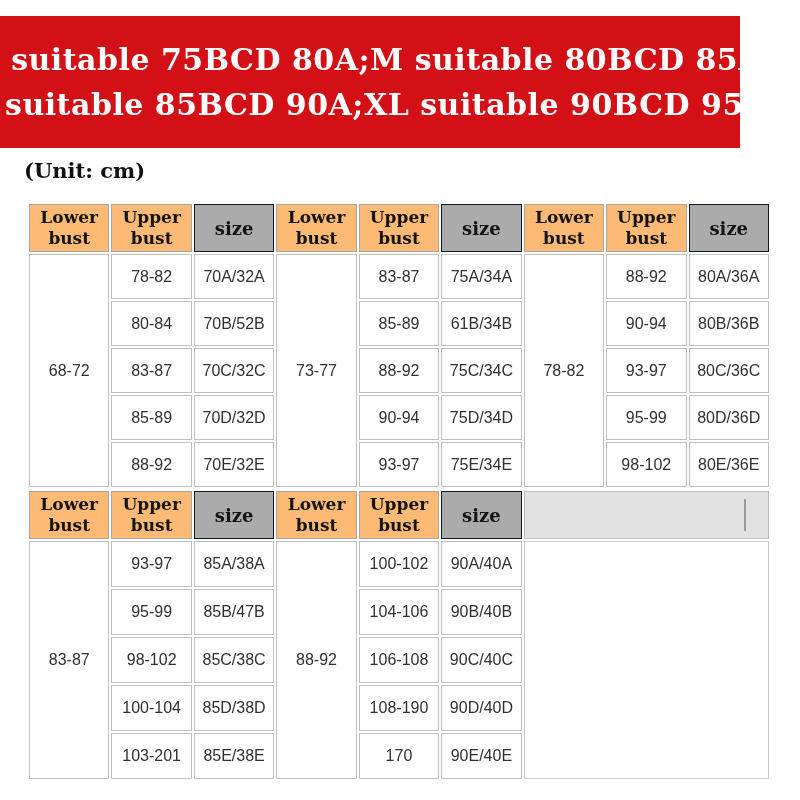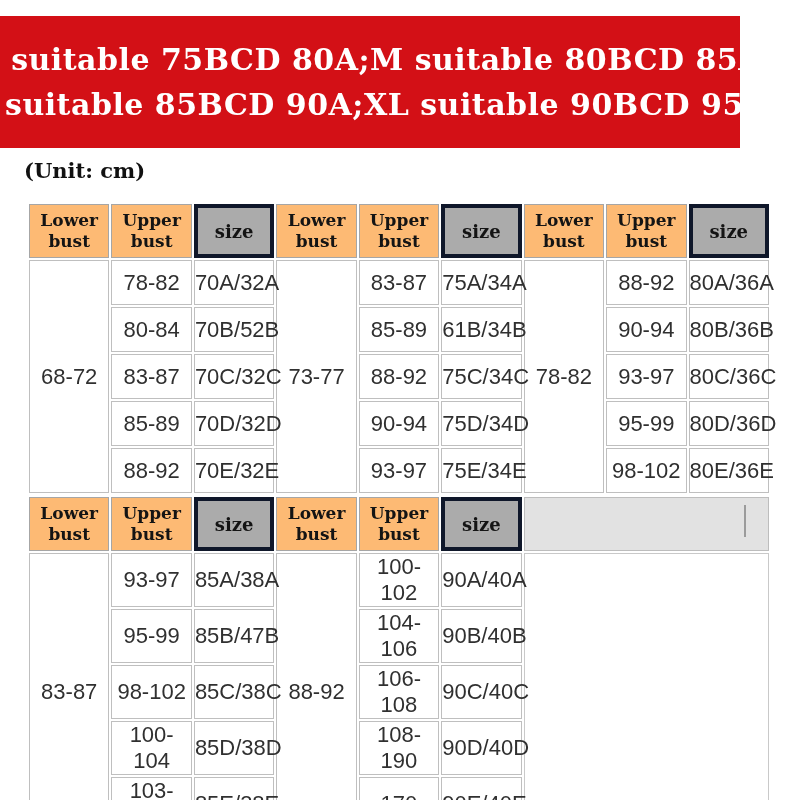--- a/index.html
+++ b/index.html
@@ -25,28 +25,28 @@
     border-collapse:separate;border-spacing:2px;table-layout:fixed;
     width:744px;margin:0;
   }
   table.size-chart col{width:80px;}
   th{
     font-family:"DejaVu Serif",serif;font-weight:bold;color:#141414;
     font-size:17px;line-height:21px;text-align:center;vertical-align:middle;
     height:46px;padding:0;
   }
   th.hl{background:#fdba74;border:1px solid #a6a6a6;margin-left:33px;}
-  th.hd{background:#ababab;border:4px solid #0f172a;font-size:18px;margin-top:32px;}
+  th.hd{background:#ababab;border:1px solid #0f172a;font-size:18px;margin-top:32px;}
   th.hempty{background:#e2e2e2;border:1px solid #bdbdbd;position:relative;}
   .header-divider{
     position:absolute;right:22px;top:7px;width:2px;height:32px;background:#9b9b9b;
   }
   td{
     background:#ffffff;border:1px solid #bfbfbf;
-    font-family:"Liberation Sans",sans-serif;font-size:22px;color:#303030;
+    font-family:"Liberation Sans",sans-serif;font-size:16px;color:#303030;
     text-align:center;vertical-align:middle;padding:0;
   }
   table.s1 td{height:43px;}
   table.s2 td{height:44px;}
   td.empty-body{background:#ffffff;border:1px solid #c9c9c9;}
 </style>
 </head>
 <body>
 
 <div class="banner" style="background: rgb(211, 16, 22); color: rgb(255, 255, 255);">

